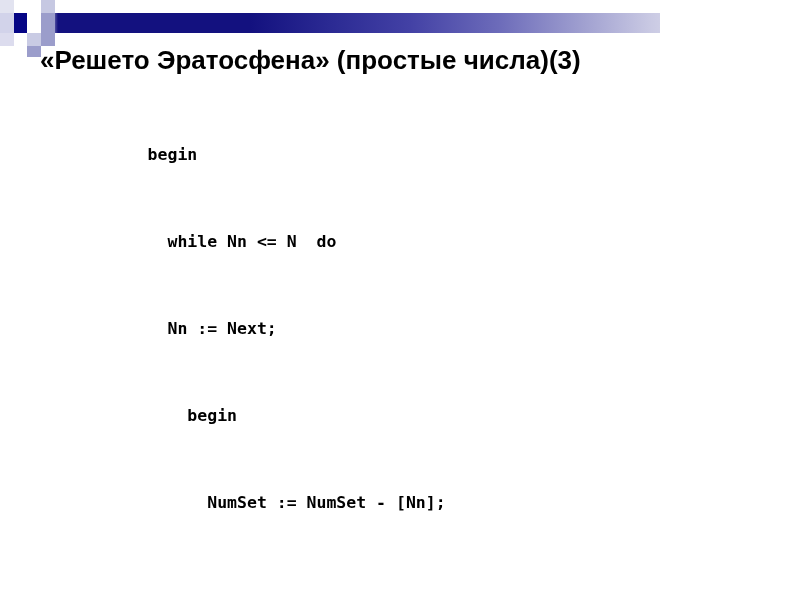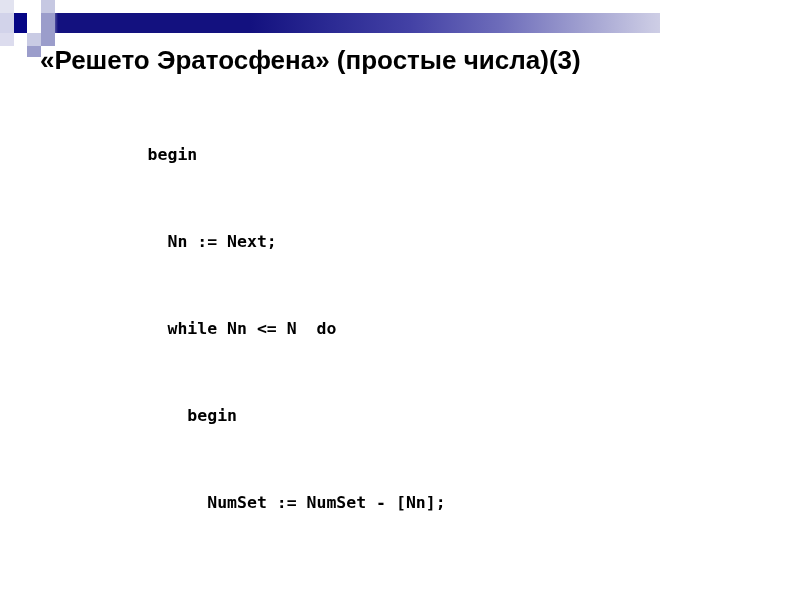--- a/index.html
+++ b/index.html
@@ -131,22 +131,22 @@
   <div class="sq sq-r3c"></div>
   <div class="sq sq-r3d"></div>
   <div class="sq sq-r3e"></div>
 
   <div class="sq sq-r4a"></div>
 
   <div id="title">«Решето Эратосфена» (простые числа)(3)</div>
 
   <div id="code">
     <div class="line">      begin</div>
+    <div class="line">        while Nn &lt;= N  do</div>
     <div class="line">        Nn := Next;</div>
-    <div class="line">        while Nn &lt;= N  do</div>
     <div class="line">          begin</div>
     <div class="line">            NumSet := NumSet - [Nn];</div>
     
     
     
     
     
     
     
     

